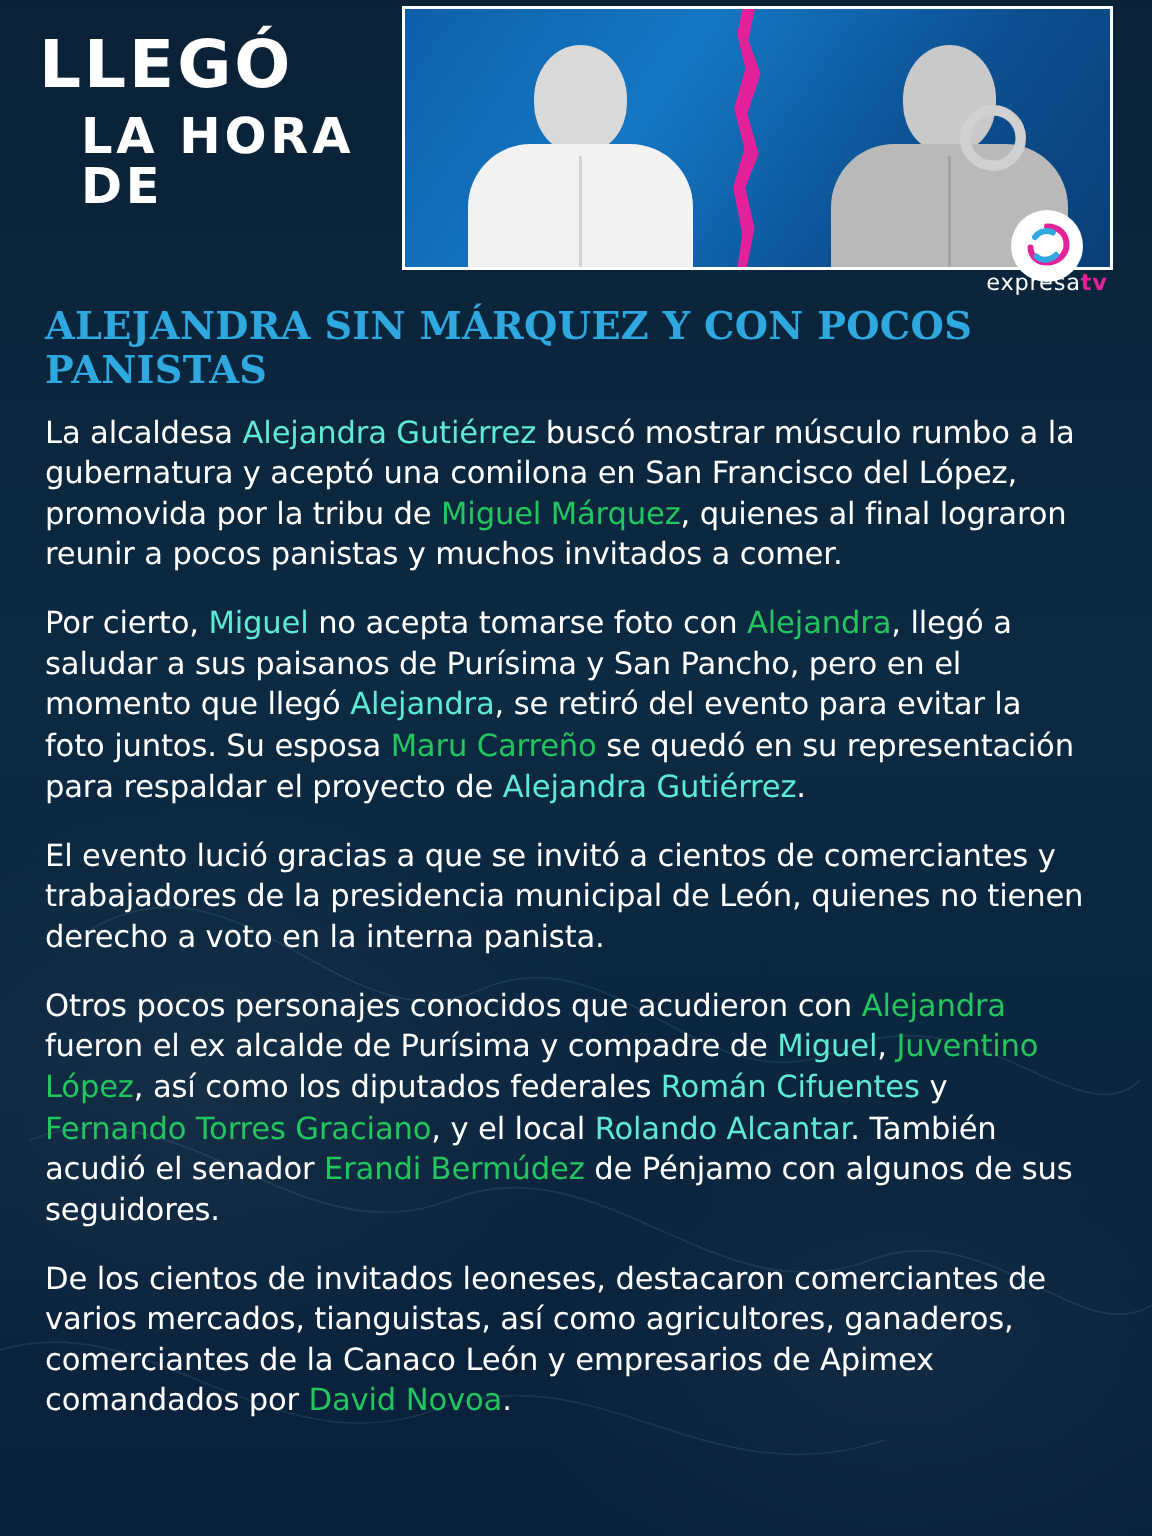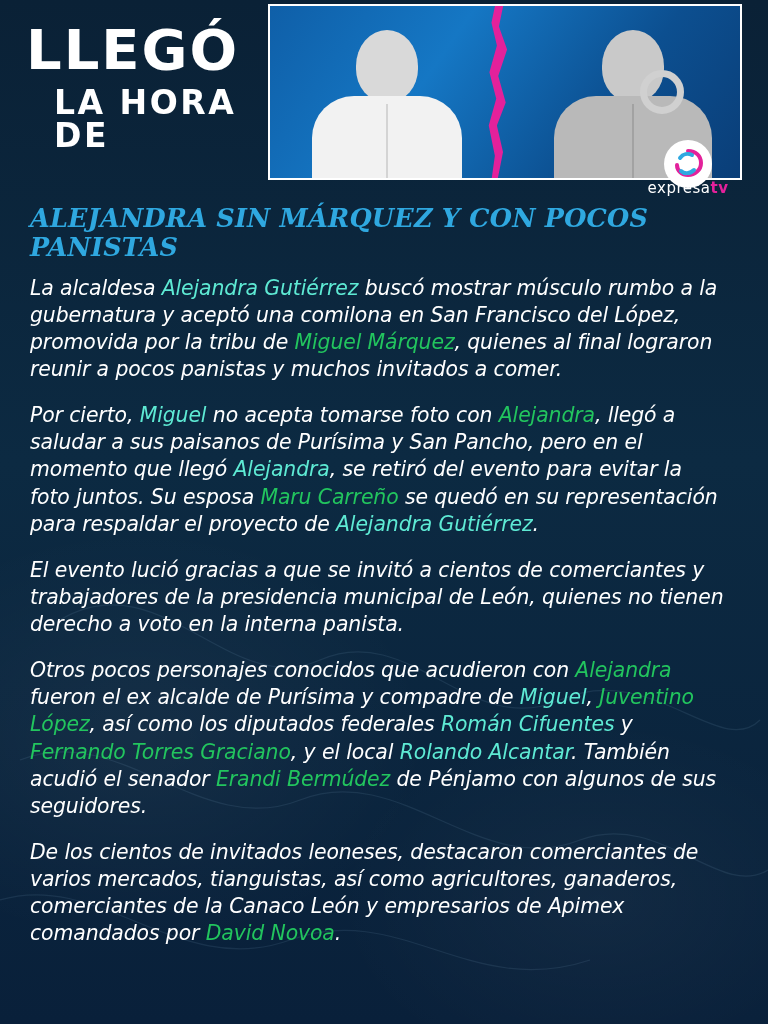--- a/index.html
+++ b/index.html
@@ -44,21 +44,21 @@
     box-sizing: border-box;
   }
   .logo-line {
     font-family: "DejaVu Sans", sans-serif;
     font-weight: bold;
     color: #ffffff;
     letter-spacing: 1px;
     line-height: 1.0;
   }
   .logo-line1 {
-    font-size: 56px;
+    font-size: 44px;
     letter-spacing: 2px;
   }
   .logo-line2 {
     font-size: 33px;
     margin-top: 8px;
     letter-spacing: 2.5px;
     margin-left: 28px;
   }
   .logo-line3 {
     font-size: 42px;
@@ -140,21 +140,21 @@
     right: 28px;
     bottom: 64px;
     width: 30px; height: 30px;
     border: 7px solid #d0d0d0;
     border-radius: 50%;
   }
 
   
   .tv-logo {
     position: absolute;
-    right: 36px;
+    right: 26px;
     top: 140px;
     width: 88px;
     height: 60px;
     text-align: center;
   }
   .tv-circle {
     width: 48px; height: 48px;
     border-radius: 50%;
     background: #ffffff;
     margin: 0 auto;
@@ -174,21 +174,20 @@
   }
   .tv-word .tv {
     color: #e3219b;
     font-weight: bold;
   }
 
   
   .article {
     position: relative;
     padding: 4px 42px 0 30px;
-    font-style: italic;
   }
   .headline {
     font-family: "DejaVu Serif", serif;
     font-weight: bold;
     font-size: 25.5px;
     color: #2fa8e0;
     letter-spacing: 0.2px;
     margin: 0 0 12px 0;
     line-height: 1.15;
   }

